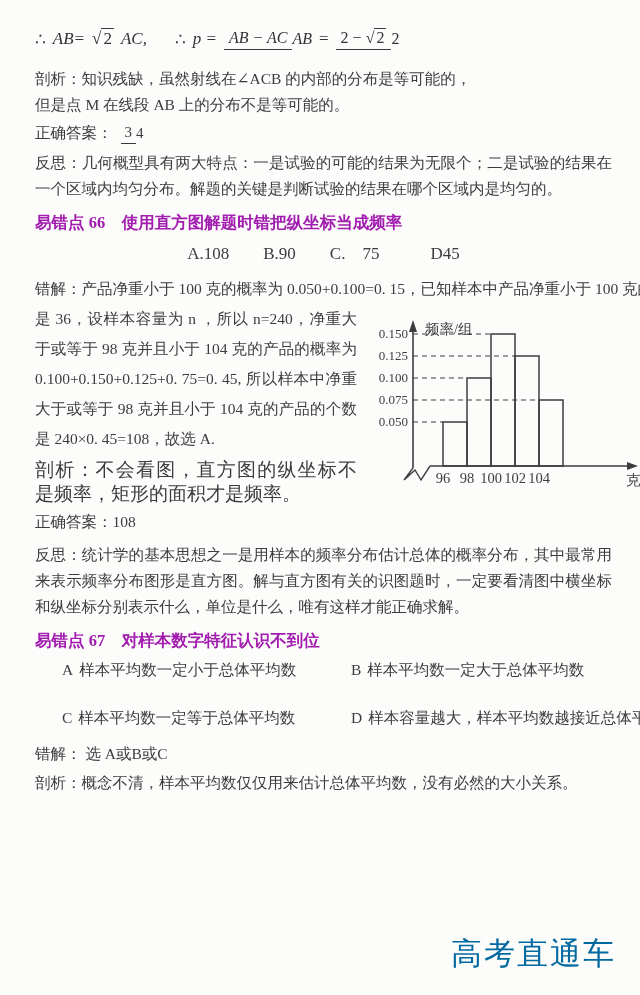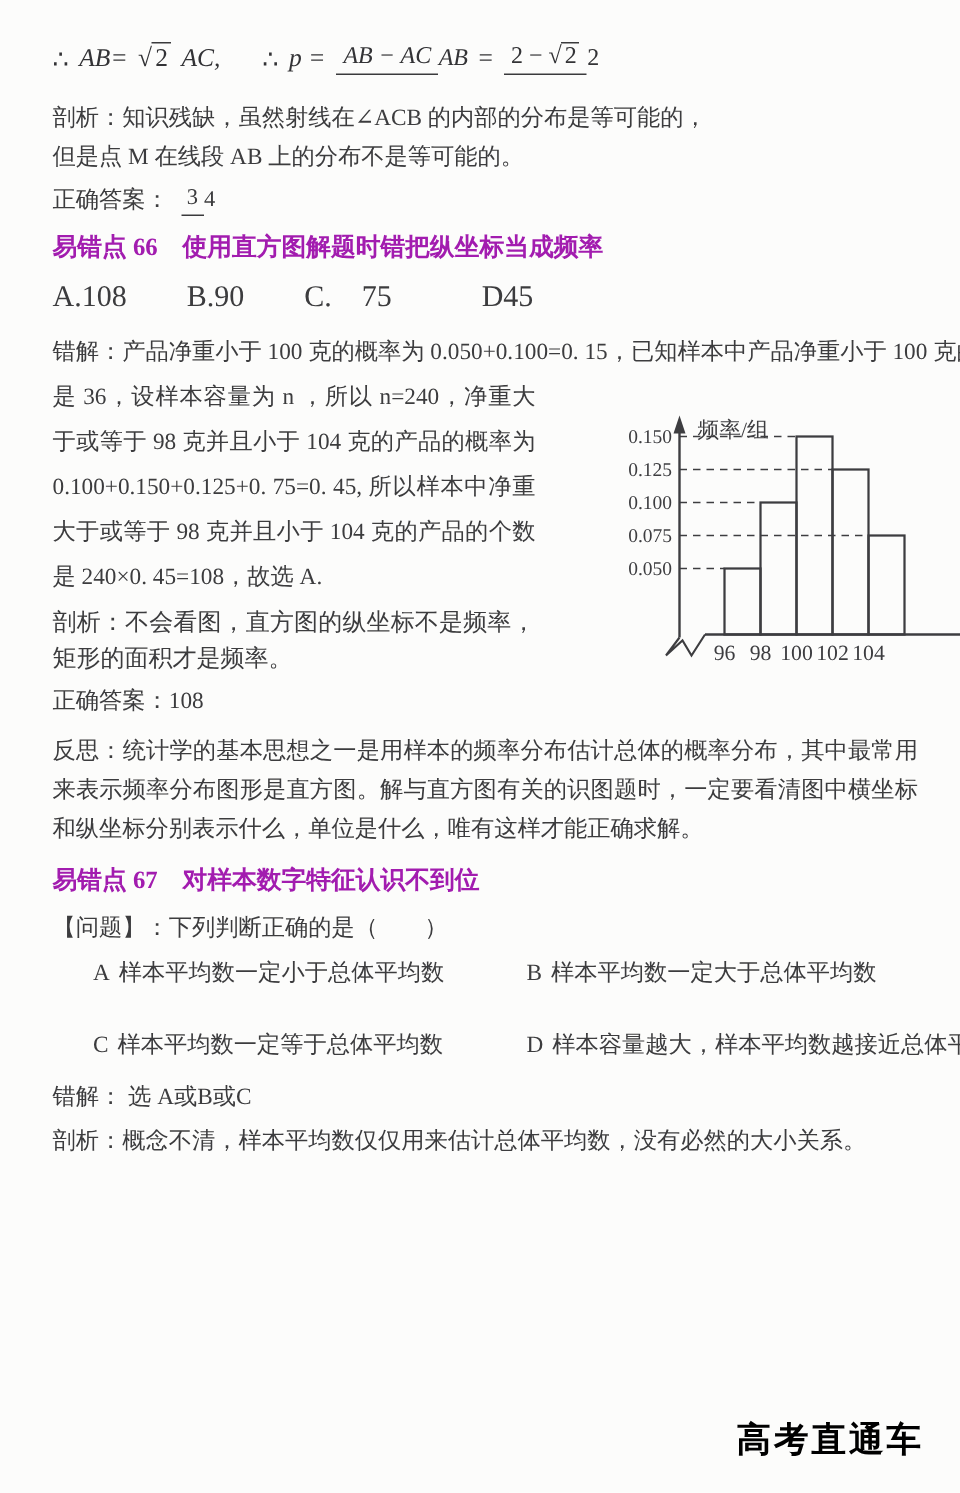--- a/index.html
+++ b/index.html
@@ -33,45 +33,45 @@
   .para{font-size:15.5px;line-height:26px;text-align:justify;}
   .line{font-size:15.5px;line-height:26px;white-space:nowrap;}
   .answer-line{display:flex;align-items:center;gap:8px;font-size:15.5px;margin:5px 0 6px 0;}
   .answer-line .frac{font-size:15px;}
   .answer-line .frac .num{padding:0 4px 1px 4px;}
   .point-heading{
     font-weight:bold;color:#a21caf;font-size:16.5px;
     margin:10px 0 8px 0;white-space:nowrap;
   }
   .problem{font-size:15.5px;line-height:30px;text-align:justify;margin-bottom:4px;}
-  .options-line{font-size:20px;margin:8px 0 10px 0;white-space:nowrap;}
+  .options-line{font-size:17px;margin:8px 0 10px 0;white-space:nowrap;text-align:center;}
   .cuojie-first{font-size:15.5px;line-height:27px;white-space:nowrap;margin-bottom:2px;}
   
-  .cols{display:flex;align-items:center;gap:40px;}
+  .cols{display:flex;align-items:flex-start;}
   .col-left{width:322px;flex:0 0 322px;}
   .col-left .wrapped{font-size:15.5px;line-height:30px;text-align:justify;}
-  .col-left .pouxi2{font-size:16px;line-height:24px;text-align:justify;margin-top:4px;}
+  .col-left .pouxi2{font-size:19px;line-height:24px;text-align:justify;margin-top:4px;}
   .col-left .ans2{font-size:15.5px;line-height:24px;margin-top:4px;}
   .chart-box{flex:1;display:flex;justify-content:center;padding-top:10px;}
   .fansi{margin-top:8px;}
   
   .opt-grid{
     display:grid;grid-template-columns:262px 1fr;
     row-gap:10px;column-gap:6px;
     padding-left:27px;margin:6px 0 12px 0;
     font-size:15.5px;
     gap:27px;
   }
   .opt-item{white-space:nowrap;}
   .opt-key{font-family:"Liberation Serif","DejaVu Serif",serif;margin-right:6px;}
   .small-gap{margin-top:3px;}
   .watermark{
     position:absolute;right:24px;bottom:20px;
-    font-size:23px;color:#000000;letter-spacing:2px;
-    font-weight:700;
+    font-size:31px;color:#0369a1;letter-spacing:2px;
+    font-weight:400;
   }
 </style>
 </head>
 <body>
 
 <div class="page">
   <div class="content">
 
     <div class="formula-line">
       <span>∴</span>
@@ -96,20 +96,21 @@
     <p class="line">但是点 M 在线段 AB 上的分布不是等可能的。</p>
 
     <div class="answer-line">
       <span>正确答案：</span>
       <span class="frac">
         <span class="num">3</span>
         <span class="den">4</span>
       </span>
     </div>
 
+    <p class="para">反思：几何概型具有两大特点：一是试验的可能的结果为无限个；二是试验的结果在一个区域内均匀分布。解题的关键是判断试验的结果在哪个区域内是均匀的。</p>
 
     <div class="point-heading">易错点 66　使用直方图解题时错把纵坐标当成频率</div>
     <p class="options-line">A.108　　B.90　　C.　75　　　D45</p>
     <p class="cuojie-first">错解：产品净重小于 100 克的概率为 0.050+0.100=0. 15，已知样本中产品净重小于 100 克的个数</p>
 
     <div class="cols">
       <div class="col-left">
         <p class="wrapped">是 36，设样本容量为 n ，所以 n=240，净重大于或等于 98 克并且小于 104 克的产品的概率为 0.100+0.150+0.125+0. 75=0. 45, 所以样本中净重大于或等于 98 克并且小于 104 克的产品的个数是 240×0. 45=108，故选 A.</p>
         <p class="pouxi2">剖析：不会看图，直方图的纵坐标不是频率，矩形的面积才是频率。</p>
         <p class="ans2">正确答案：108</p>
@@ -143,21 +144,20 @@
             <text x="134" y="169" font-size="14.5" text-anchor="middle" fill="#3d3d40">100</text>
             <text x="158" y="169" font-size="14.5" text-anchor="middle" fill="#3d3d40">102</text>
             <text x="182" y="169" font-size="14.5" text-anchor="middle" fill="#3d3d40">104</text>
           </svg>
         </div>
     </div>
 
     <p class="para fansi">反思：统计学的基本思想之一是用样本的频率分布估计总体的概率分布，其中最常用来表示频率分布图形是直方图。解与直方图有关的识图题时，一定要看清图中横坐标和纵坐标分别表示什么，单位是什么，唯有这样才能正确求解。</p>
 
     <div class="point-heading">易错点 67　对样本数字特征认识不到位</div>
-    <p class="line">【问题】：下列判断正确的是（　　）</p>
 
     <div class="opt-grid">
       <div class="opt-item"><span class="opt-key">A</span><span>样本平均数一定小于总体平均数</span></div>
       <div class="opt-item"><span class="opt-key">B</span><span>样本平均数一定大于总体平均数</span></div>
       <div class="opt-item"><span class="opt-key">C</span><span>样本平均数一定等于总体平均数</span></div>
       <div class="opt-item"><span class="opt-key">D</span><span>样本容量越大，样本平均数越接近总体平均数</span></div>
     </div>
 
     <p class="line">错解：  选 A或B或C</p>
     <p class="line small-gap">剖析：概念不清，样本平均数仅仅用来估计总体平均数，没有必然的大小关系。</p>

